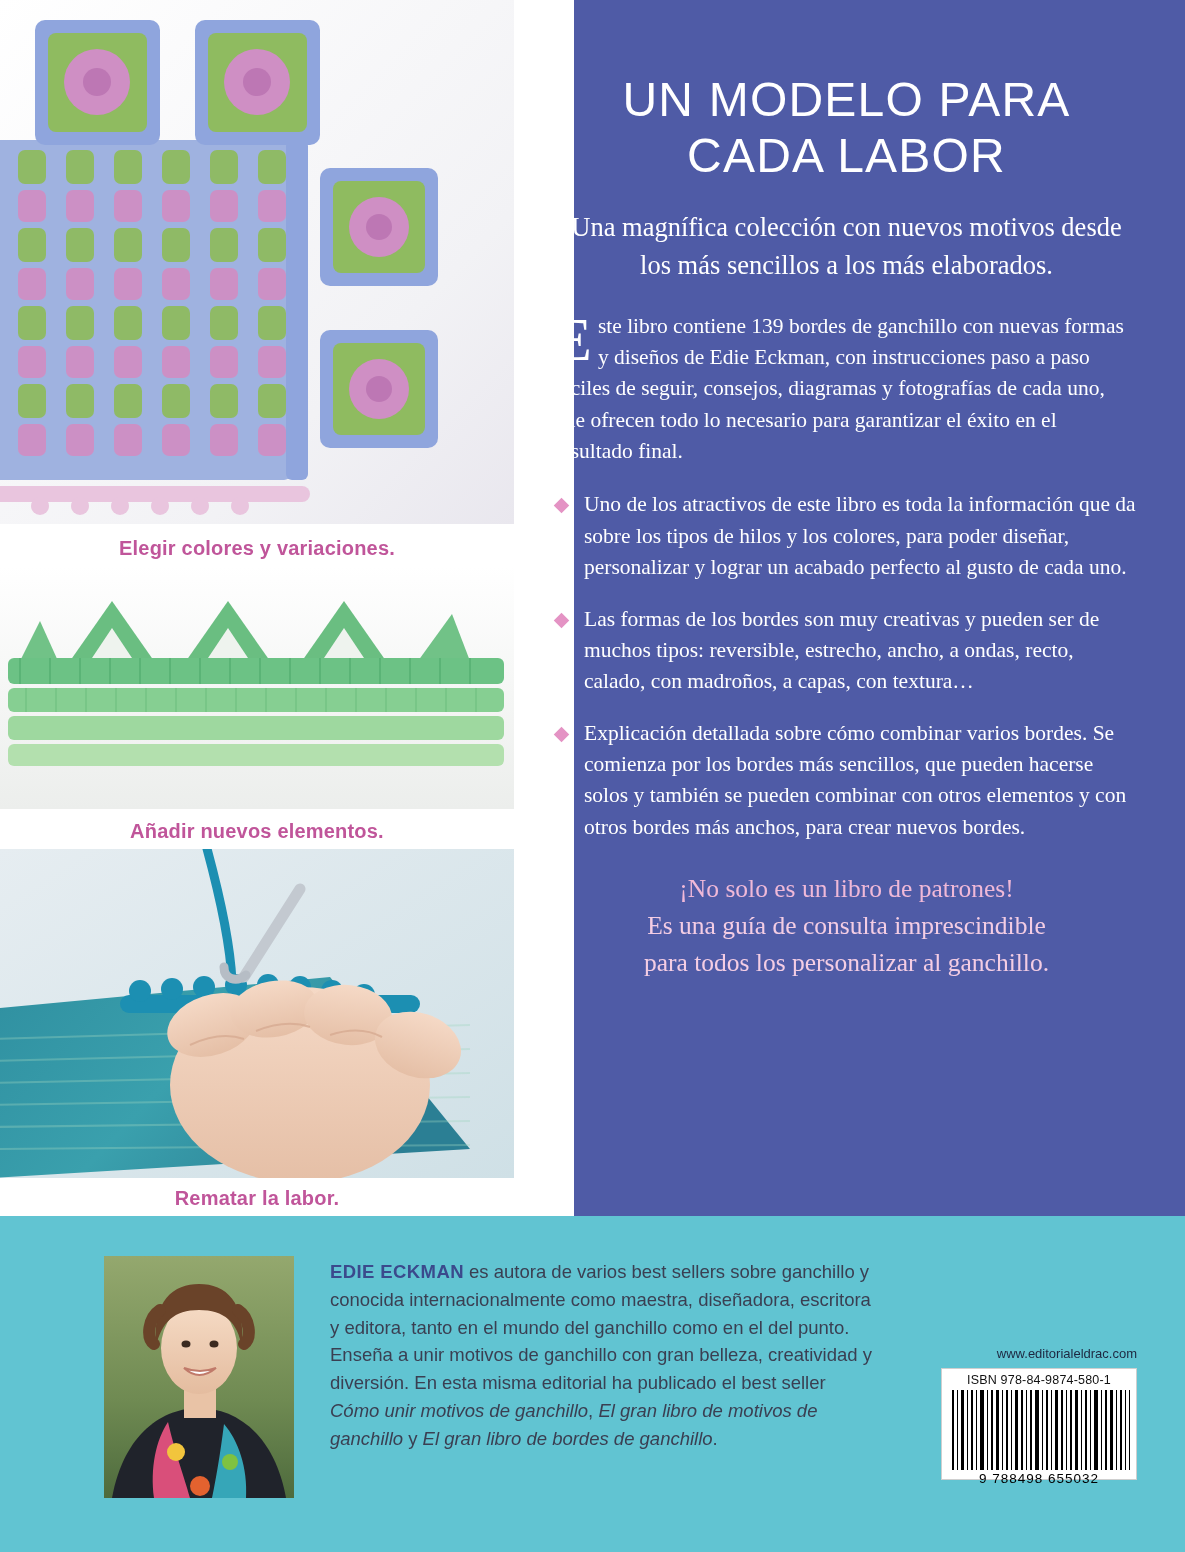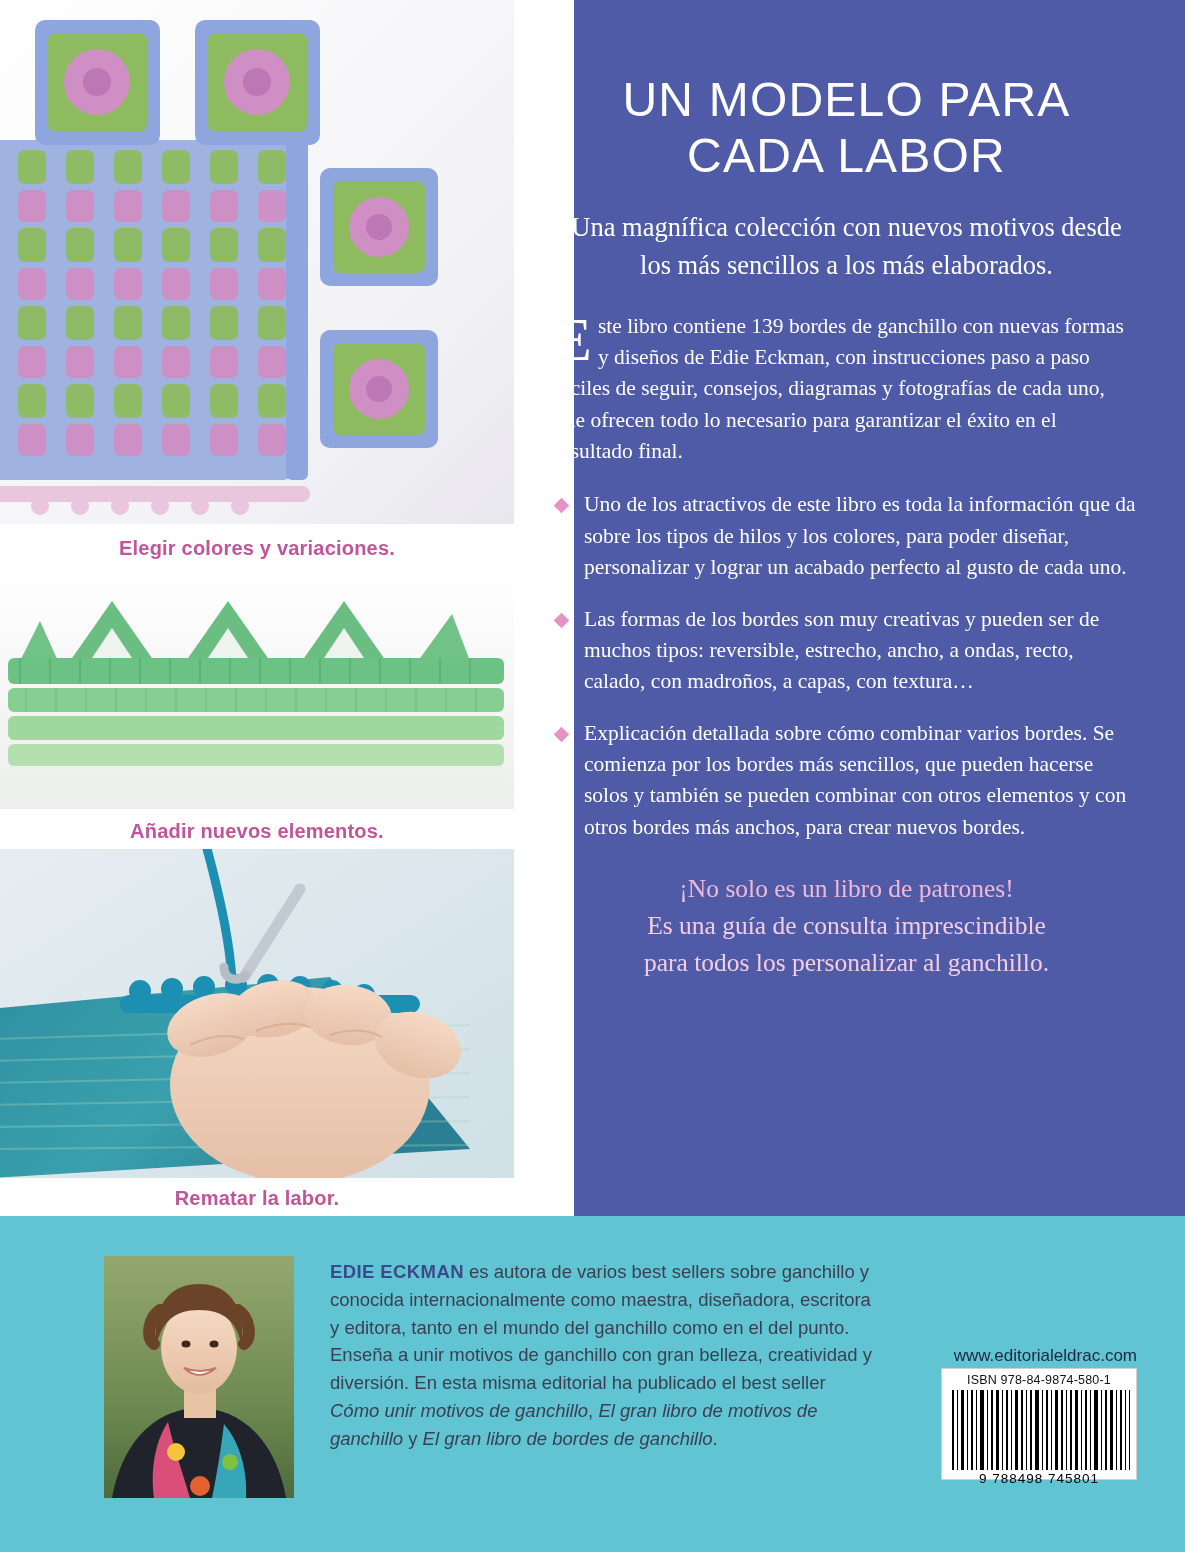--- a/index.html
+++ b/index.html
@@ -172,21 +172,21 @@
     line-height: 1.50;
     color: #3a3f52;
   }
   .author-text b { color: #3b4a8c; letter-spacing: 0.4px; }
   .author-text i { font-style: italic; }
   .site-url {
     position: absolute;
     right: 48px;
     top: 130px;
     font-family: "Liberation Sans", sans-serif;
-    font-size: 17px;
+    font-size: 13px;
     color: #1d2740;
     text-align: right;
     width: 260px;
   }
   .isbn-box {
     position: absolute;
     right: 48px;
     top: 152px;
     width: 196px;
     height: 112px;
@@ -557,17 +557,17 @@
           <i style="left:142px;width:1px"></i>
           <i style="left:146px;width:4px"></i>
         <i style="left:153px;width:1px"></i>
           <i style="left:157px;width:2px"></i>
           <i style="left:162px;width:3px"></i>
         <i style="left:168px;width:1px"></i>
           <i style="left:172px;width:2px"></i>
           <i style="left:177px;width:1px"></i>
         <i style="left:181px;width:3px"></i>
       </div>
-      <div class="isbn-digits">9 788498 745801</div>
+      <div class="isbn-digits">9 788498 655032</div>
     </div>
   </div>
 
 </div>
 
 </body></html>

